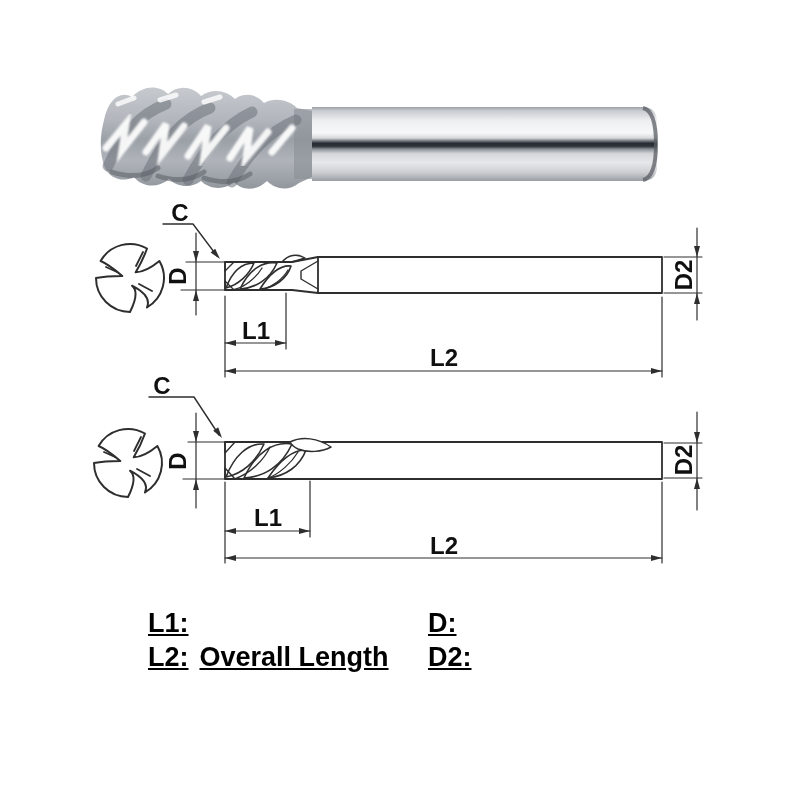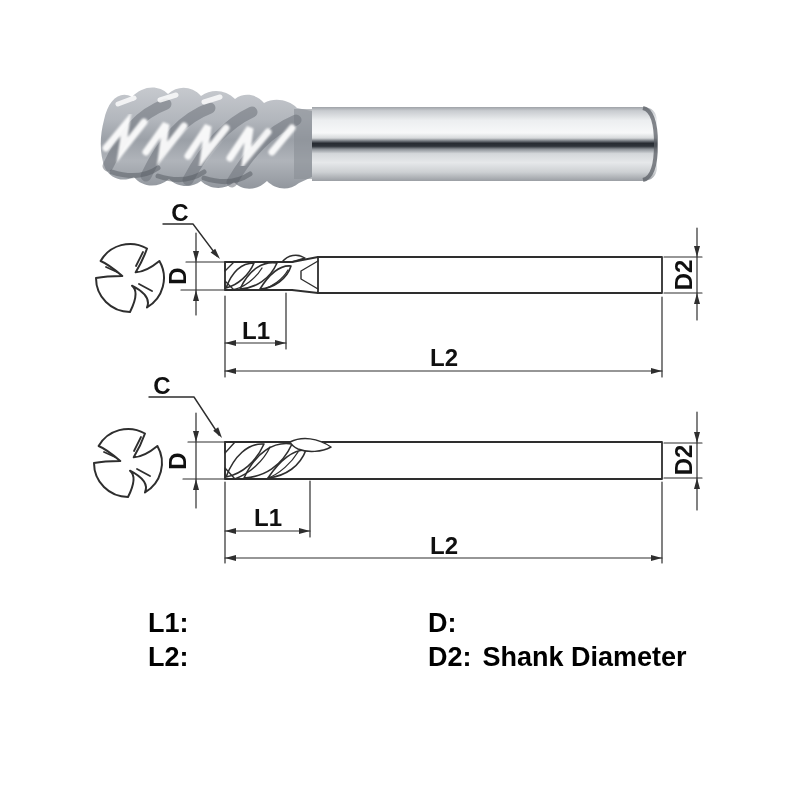--- a/index.html
+++ b/index.html
@@ -6,21 +6,21 @@
   body{width:800px;height:800px;position:relative;overflow:hidden;
        font-family:"Liberation Sans",sans-serif;}
   .canvas{position:absolute;inset:0;background:#fff;}
   svg{position:absolute;}
   svg text{font-family:"Liberation Sans",sans-serif;font-weight:bold;fill:#101010;}
   .legend{position:absolute;top:606px;left:0;width:800px;color:#000;
           font-size:27px;font-weight:bold;line-height:34px;}
   .legend-col{position:absolute;top:0;}
   .legend-col.left{left:148px;}
   .legend-col.right{left:428px;}
-  .legend-row{display:flex;white-space:nowrap;}
+  .legend-row{display:flex;white-space:nowrap;text-decoration:underline;}
   .legend-row .term{margin-right:11px;}
 </style>
 </head>
 <body>
 
 <div class="canvas">
 
   <svg style="left:90px;top:75px" width="580" height="125" viewBox="90 75 580 125">
     <defs>
       <linearGradient id="gShank" x1="0" y1="107" x2="0" y2="181" gradientUnits="userSpaceOnUse">
@@ -219,26 +219,26 @@
     </g>
   </svg>
 
   <div class="legend">
     <div class="legend-col left">
       <div class="legend-row">
         <span class="term">L1:</span>
       </div>
       <div class="legend-row">
         <span class="term">L2:</span>
+        <span class="def">Overall Length</span>
       </div>
     </div>
     <div class="legend-col right">
       <div class="legend-row">
         <span class="term">D:</span>
       </div>
       <div class="legend-row">
         <span class="term">D2:</span>
-        <span class="def">Shank Diameter</span>
       </div>
     </div>
   </div>
 
 </div>
 
 </body></html>

